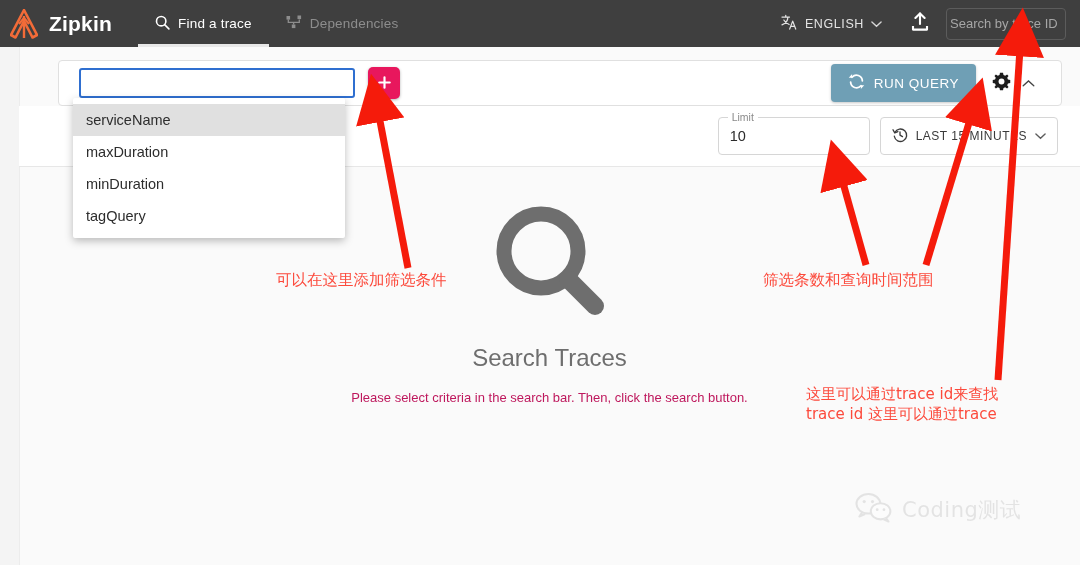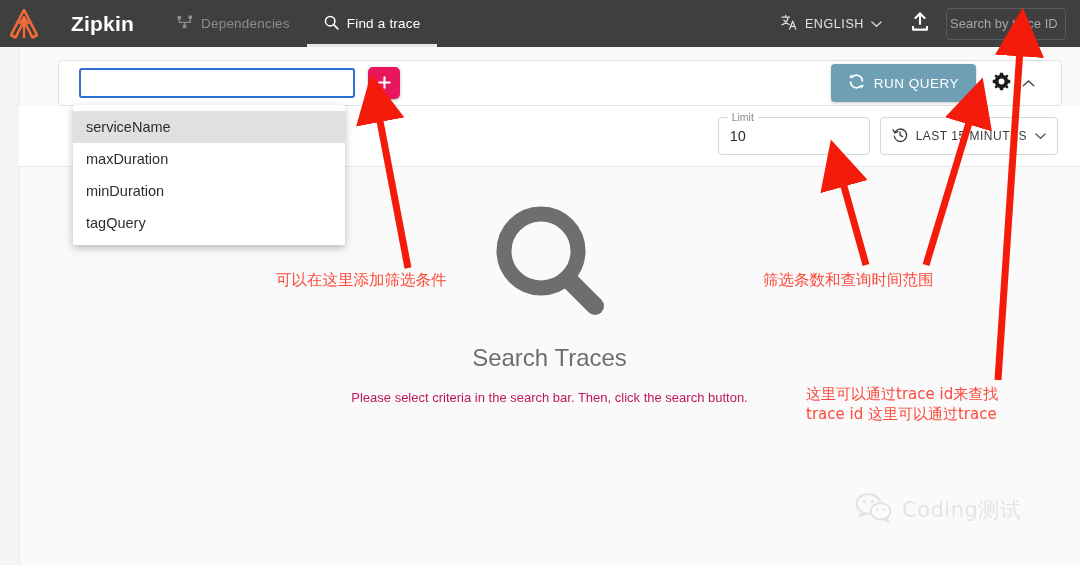--- a/index.html
+++ b/index.html
@@ -50,21 +50,21 @@
     align-items: center;
     justify-content: center;
     flex: 0 0 auto;
   }
 
   .nav-brand {
     color: #ffffff;
     font-size: 21px;
     font-weight: bold;
     letter-spacing: .2px;
-    margin-left: 24px;
+    margin-left: 2px;
     margin-right: 26px;
     flex: 0 0 auto;
   }
 
   .nav-tabs {
     display: flex;
     align-items: stretch;
     height: 47px;
     flex: 0 0 auto;
   }
@@ -265,21 +265,21 @@
     color: #3a3a3a;
     letter-spacing: .5px;
     cursor: pointer;
     white-space: nowrap;
   }
 
   
   .dropdown {
     position: absolute;
     left: 73px;
-    top: 105px;
+    top: 98px;
     width: 272px;
     background: #ffffff;
     box-shadow: 0 3px 9px rgba(0,0,0,.26);
     border-radius: 2px;
     padding: 6px 0;
     z-index: 30;
   }
   .dropdown-item {
     height: 32px;
     display: flex;
@@ -367,41 +367,41 @@
       <svg width="28" height="30" viewBox="0 0 28 30">
         <path d="M14 1 L27 26 L22.5 28.5 L14 12 L5.5 28.5 L1 26 Z" fill="none" stroke="#f26b38" stroke-width="2.6" stroke-linejoin="round"></path>
         <path d="M14 7 L14 29" stroke="#f26b38" stroke-width="2.4"></path>
         <path d="M14 9 L9 15 M14 9 L19 15" stroke="#f26b38" stroke-width="2.2" fill="none"></path>
       </svg>
     </div>
 
     <div class="nav-brand">Zipkin</div>
 
     <div class="nav-tabs">
+
+      <div class="nav-tab active">
+        <span>
+          <svg width="15" height="15" viewBox="0 0 16 16">
+            <circle cx="6.6" cy="6.6" r="5" fill="none" stroke="#ffffff" stroke-width="1.7"></circle>
+            <line x1="10.3" y1="10.3" x2="14.8" y2="14.8" stroke="#ffffff" stroke-width="1.7" stroke-linecap="round"></line>
+          </svg>
+        </span>
+        <span>Find a trace</span>
+      </div>
 
       <div class="nav-tab">
         <span>
           <svg width="16" height="15" viewBox="0 0 16 15">
             <rect x="0.5" y="1" width="3.6" height="3.6" fill="#8d8d8d"></rect>
             <rect x="11.5" y="0.5" width="3.6" height="3.6" fill="#8d8d8d"></rect>
             <rect x="5.8" y="9.5" width="3.6" height="3.6" fill="#8d8d8d"></rect>
             <path d="M2.3 4.6 L2.3 7.3 L13.3 7.3 L13.3 4.4 M7.6 7.3 L7.6 9.5" stroke="#8d8d8d" stroke-width="1.3" fill="none"></path>
           </svg>
         </span>
         <span>Dependencies</span>
-      </div>
-
-      <div class="nav-tab active">
-        <span>
-          <svg width="15" height="15" viewBox="0 0 16 16">
-            <circle cx="6.6" cy="6.6" r="5" fill="none" stroke="#ffffff" stroke-width="1.7"></circle>
-            <line x1="10.3" y1="10.3" x2="14.8" y2="14.8" stroke="#ffffff" stroke-width="1.7" stroke-linecap="round"></line>
-          </svg>
-        </span>
-        <span>Find a trace</span>
       </div>
 
     </div>
 
     <div class="nav-right">
 
       <div class="lang-btn">
         <span>
           <svg width="17" height="16" viewBox="0 0 18 17">
             <path d="M1 3.3 H9 M5 1.4 V3.3 M7.3 3.3 C7.3 7.4 4.4 10.4 1 11.6 M3 6.4 C4.2 8.7 6.4 10.3 8.6 11.2" stroke="#e3e3e3" stroke-width="1.3" fill="none" stroke-linecap="round"></path>

